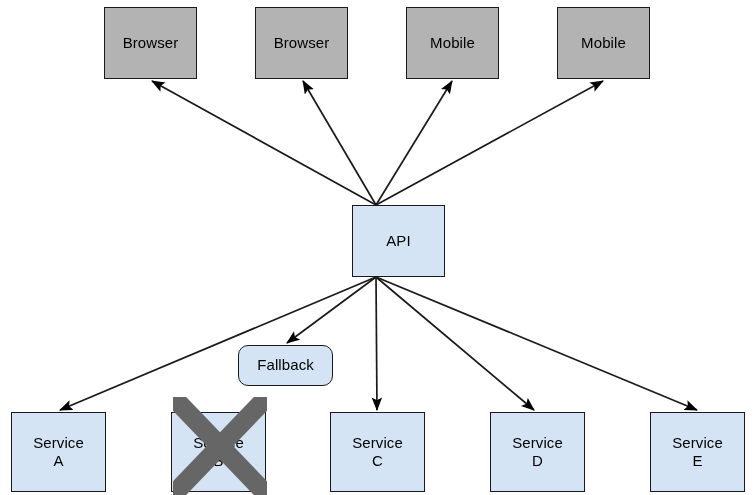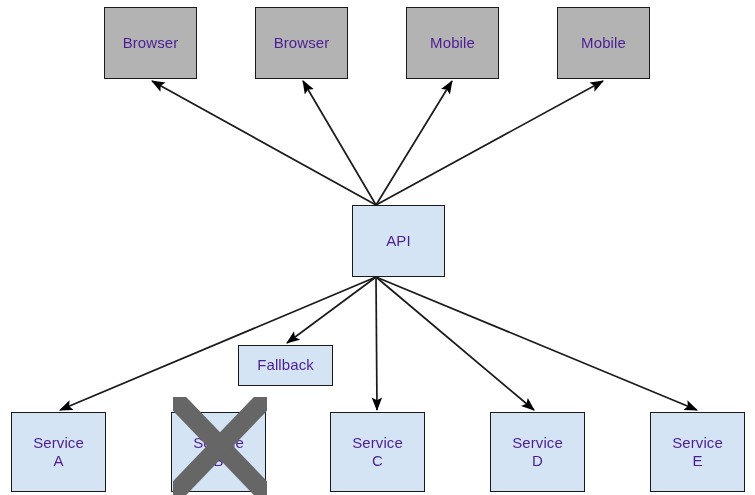--- a/index.html
+++ b/index.html
@@ -29,21 +29,21 @@
   .node {
     position: absolute;
     box-sizing: border-box;
     border: 1.6px solid #1a1a1a;
     display: flex;
     align-items: center;
     justify-content: center;
     text-align: center;
     font-size: 15px;
     line-height: 1.22;
-    color: #4c1d95;
+    color: #000000;
     white-space: pre-line;
     letter-spacing: 0.1px;
   }
   .node-client {
     background: #b3b3b3;
   }
   .node-service,
   .node-api,
   .node-fallback {
     background: #d4e4f4;
@@ -94,21 +94,21 @@
   </div>
 
   <div class="node node-client" style="left:557px; top:7px; width:93px; height:72px;">
     <span class="node-label">Mobile</span>
   </div>
 
   <div class="node node-api" style="left:330px; top:205px; width:93px; height:72px;margin-left:22px;">
     <span class="node-label">API</span>
   </div>
 
-  <div class="node node-fallback" style="left:238px; top:345px; width:95px; height:41px;">
+  <div class="node node-fallback" style="left:238px; top:345px; width:95px; height:41px;border-radius:10px;">
     <span class="node-label">Fallback</span>
   </div>
 
   <div class="node node-service" style="left:11px; top:412px; width:95px; height:80px;">
     <span class="node-label">Service
 A</span>
   </div>
 
   <div class="node node-service" style="left:171px; top:412px; width:95px; height:80px;">
     <span class="node-label">Service

